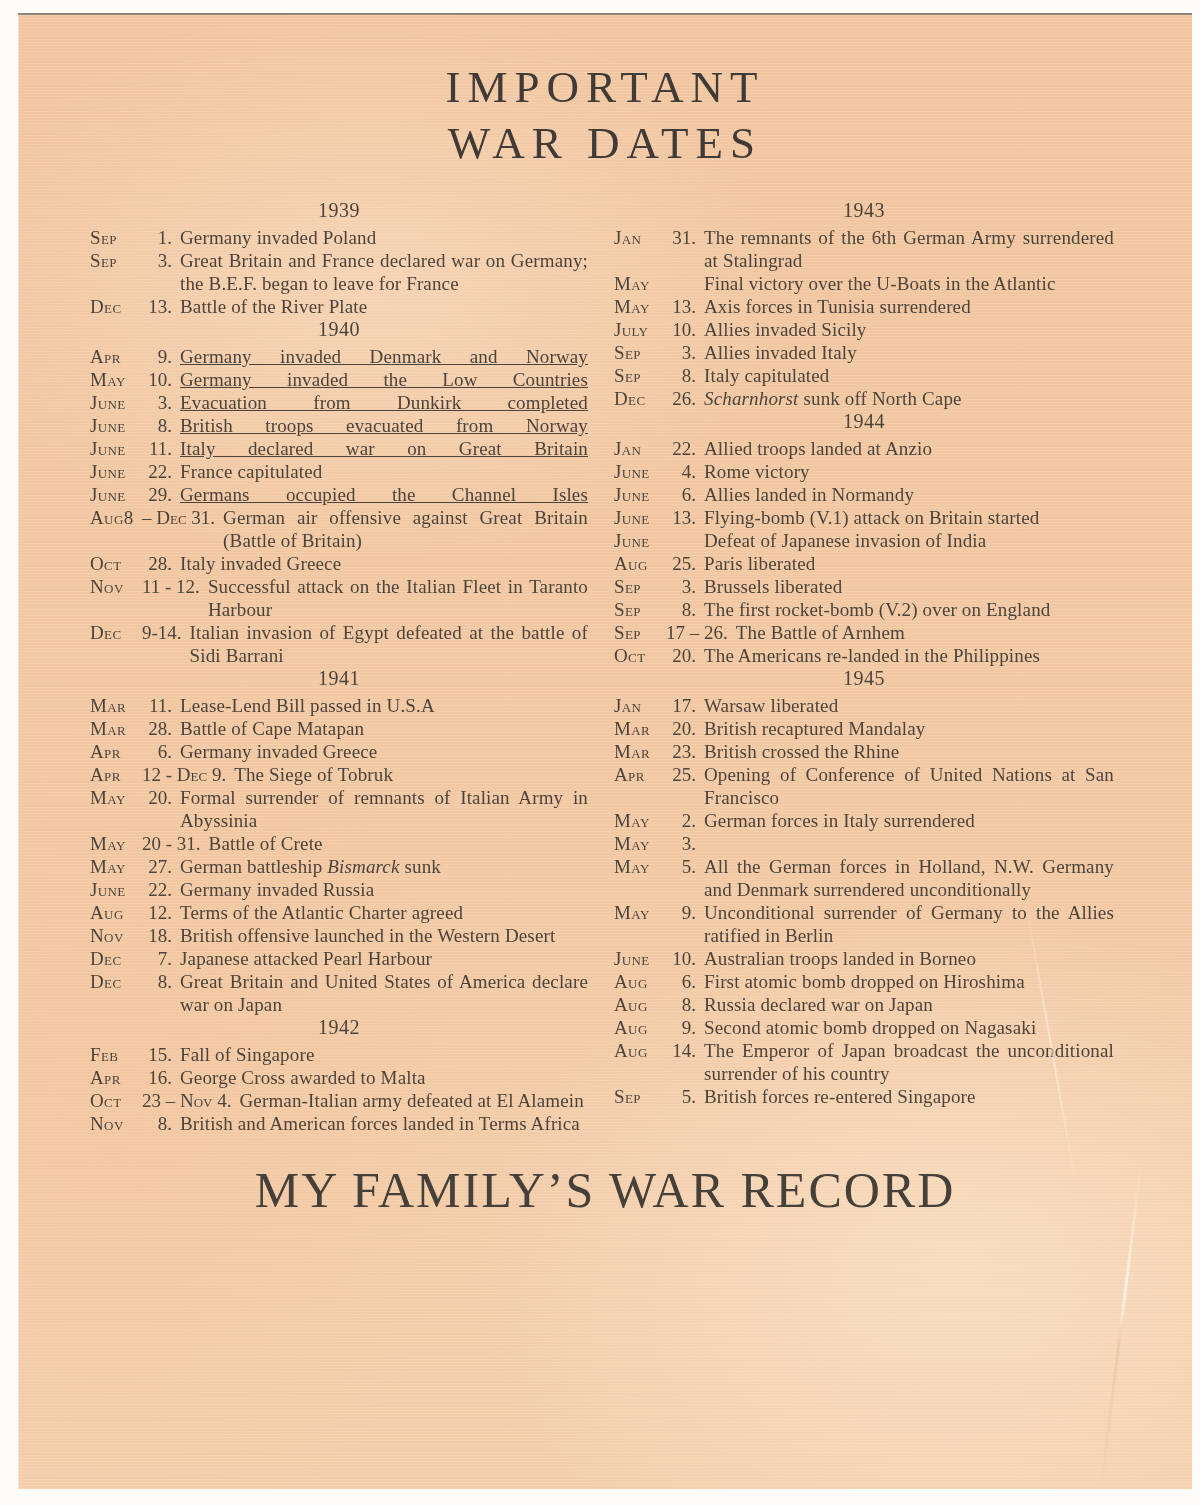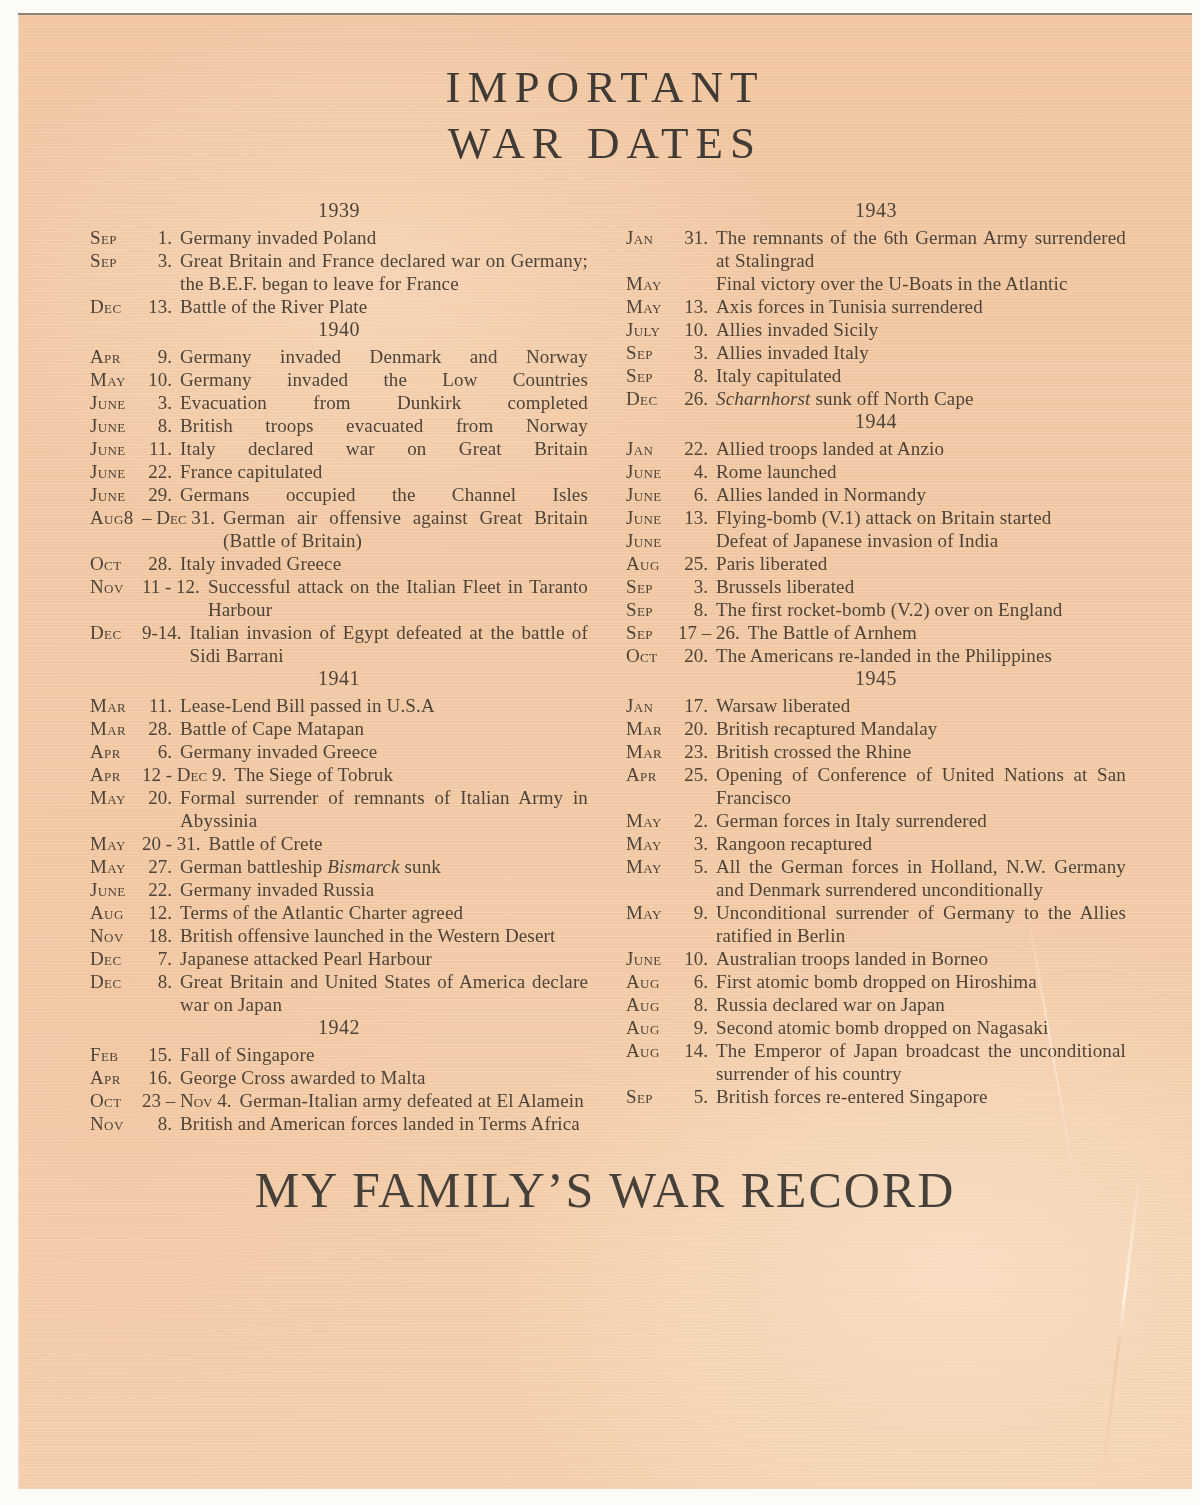--- a/index.html
+++ b/index.html
@@ -30,34 +30,34 @@
     content:"";position:absolute;right:140px;top:880px;width:2px;height:300px;
     background:linear-gradient(180deg,rgba(255,255,255,0),rgba(255,248,238,.55),rgba(255,255,255,0));
     transform:rotate(-10deg);
   }
   .title{
     margin:44px 0 22px 0;text-align:center;color:#403b36;
     font-size:45px;line-height:56px;letter-spacing:7px;font-weight:400;
   }
   .columns{
     display:flex;align-items:flex-start;
-    padding:6px 56px 0 72px;gap:38px;
+    padding:6px 56px 0 72px;gap:26px;
     color:#4c443a;font-size:19px;line-height:23px;
   }
   .col{flex:none;}
   .col-left{width:498px;}
   .col-right{width:500px;}
   .year-section{}
   .year-section:first-child{margin-top:0;}
   .year-heading{text-align:center;font-size:20px;margin-bottom:4px;letter-spacing:.5px;}
   .ev{display:flex;align-items:baseline;}
   .ev-month{flex:none;width:52px;font-variant:small-caps;letter-spacing:.4px;white-space:nowrap;}
   .ev-day{flex:none;min-width:30px;text-align:right;white-space:nowrap;font-variant:small-caps;}
   .ev-text{flex:1;min-width:0;margin-left:8px;text-align:justify;text-align-last:left;letter-spacing:.15px;}
-  .ev-text.stretch{text-align-last:justify;}
+  .ev-text.stretch{text-align-last:justify;text-decoration:underline;}
   .footer-title{
     margin-top:26px;text-align:center;color:#45403a;
     font-size:50px;letter-spacing:2px;font-weight:400;
   }
 </style>
 </head>
 <body>
 
 <div class="paper">
   <h1 class="title">
@@ -272,21 +272,21 @@
         <section class="year-section">
           <div class="year-heading">1944</div>
           <div class="ev">
             <span class="ev-month">Jan</span>
             <span class="ev-day">22.</span>
             <span class="ev-text">Allied troops landed at Anzio</span>
           </div>
           <div class="ev">
             <span class="ev-month">June</span>
             <span class="ev-day">4.</span>
-            <span class="ev-text">Rome launched</span>
+            <span class="ev-text">Rome victory</span>
           </div>
           <div class="ev">
             <span class="ev-month">June</span>
             <span class="ev-day">6.</span>
             <span class="ev-text">Allies landed in Normandy</span>
           </div>
           <div class="ev">
             <span class="ev-month">June</span>
             <span class="ev-day">13.</span>
             <span class="ev-text">Flying-bomb (V.1) attack on Britain started</span>
@@ -345,21 +345,20 @@
             <span class="ev-text">Opening of Conference of United Nations at San Francisco</span>
           </div>
           <div class="ev">
             <span class="ev-month">May</span>
             <span class="ev-day">2.</span>
             <span class="ev-text">German forces in Italy surrendered</span>
           </div>
           <div class="ev">
             <span class="ev-month">May</span>
             <span class="ev-day">3.</span>
-            <span class="ev-text">Rangoon recaptured</span>
           </div>
           <div class="ev">
             <span class="ev-month">May</span>
             <span class="ev-day">5.</span>
             <span class="ev-text">All the German forces in Holland, N.W. Germany and Denmark sur­rendered unconditionally</span>
           </div>
           <div class="ev">
             <span class="ev-month">May</span>
             <span class="ev-day">9.</span>
             <span class="ev-text">Unconditional surrender of Germany to the Allies ratified in Berlin</span>

